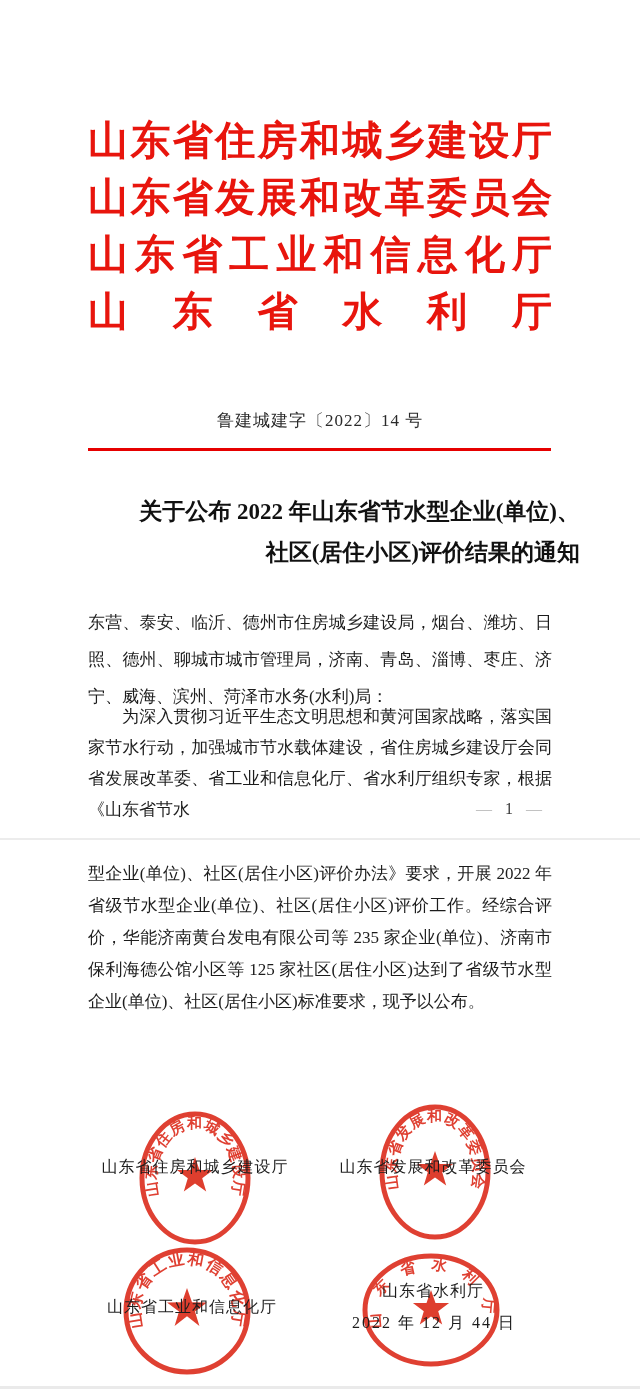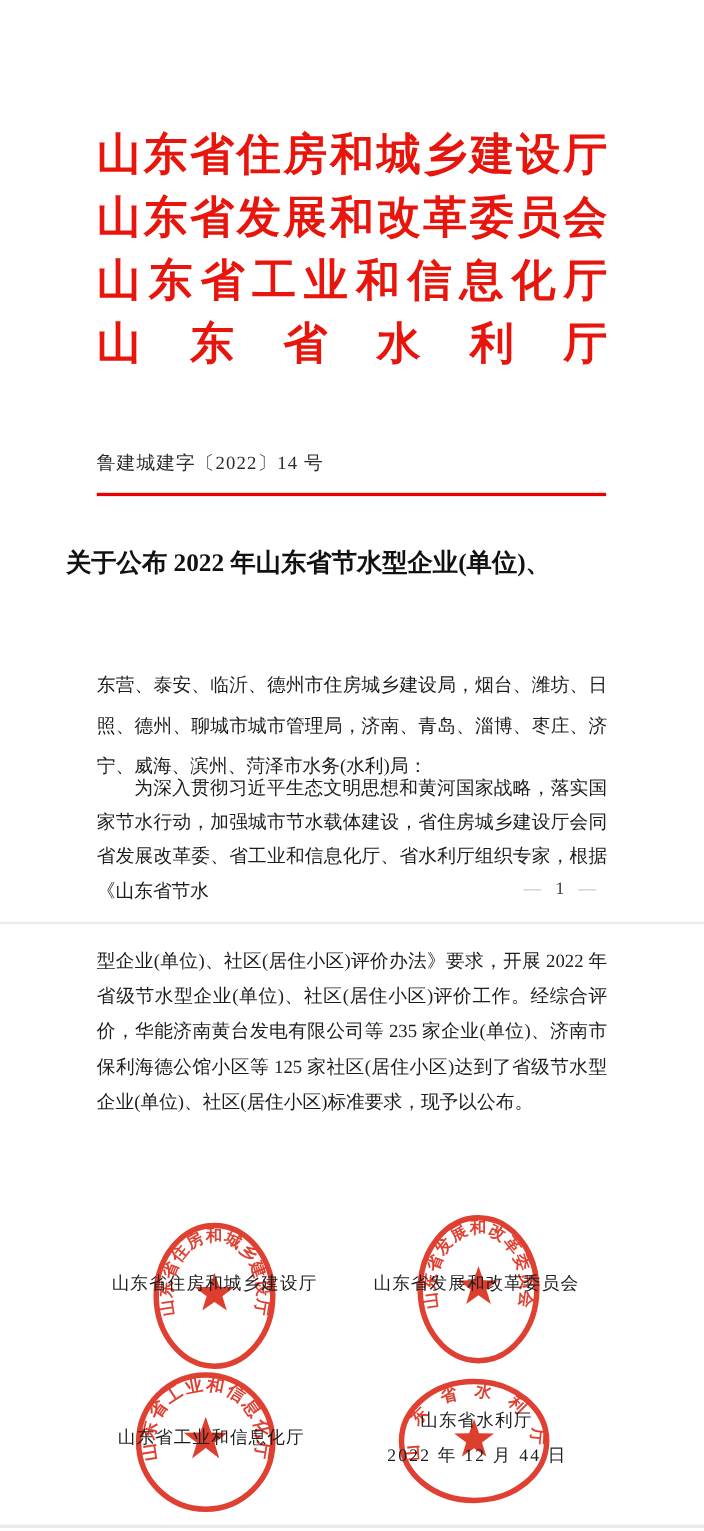--- a/index.html
+++ b/index.html
@@ -25,34 +25,35 @@
     text-align: justify;
     text-align-last: justify;
     text-justify: inter-character;
     white-space: nowrap;
     height: 57px;
   }
   
   .doc-number {
     position: absolute;
     top: 409px; left: 88px; width: 464px;
+    text-align: center;
     font-size: 17px;
     color: #2a2a2a;
     letter-spacing: 1px;
   }
   .red-rule {
     position: absolute;
     top: 448px; left: 88px; width: 463px; height: 3px;
     background: #e60000;
   }
   
   .notice-title {
     position: absolute;
     top: 491px; left: 60px; width: 520px;
-    text-align: left;
+    text-align: right;
     font-size: 23px;
     font-weight: bold;
     line-height: 41px;
     color: #111;
   }
   
   .body-block { position: absolute; left: 88px; width: 464px; font-size: 17px; color: #1c1c1c; text-align: justify; }
   .para-recipients { top: 604px; line-height: 37px; }
   .para-intro { top: 701px; line-height: 31px; text-indent: 2em; }
   .page-number {
@@ -124,20 +125,21 @@
     <div class="hline">山东省发展和改革委员会</div>
     <div class="hline">山东省工业和信息化厅</div>
     <div class="hline">山东省水利厅</div>
   </div>
 
   <div class="doc-number">鲁建城建字〔2022〕14 号</div>
   <div class="red-rule"></div>
 
   <div class="notice-title">
     <div>关于公布 2022 年山东省节水型企业(单位)、</div>
+    <div>社区(居住小区)评价结果的通知</div>
   </div>
 
   <div class="body-block para-intro">为深入贯彻习近平生态文明思想和黄河国家战略，落实国家节水行动，加强城市节水载体建设，省住房城乡建设厅会同省发展改革委、省工业和信息化厅、省水利厅组织专家，根据《山东省节水</div>
   <div class="body-block para-recipients">东营、泰安、临沂、德州市住房城乡建设局，烟台、潍坊、日照、德州、聊城市城市管理局，济南、青岛、淄博、枣庄、济宁、威海、滨州、菏泽市水务(水利)局：</div>
 
   <div class="page-number">
     <span class="dash">—</span>
     <span>1</span>
     <span class="dash">—</span>
   </div>

